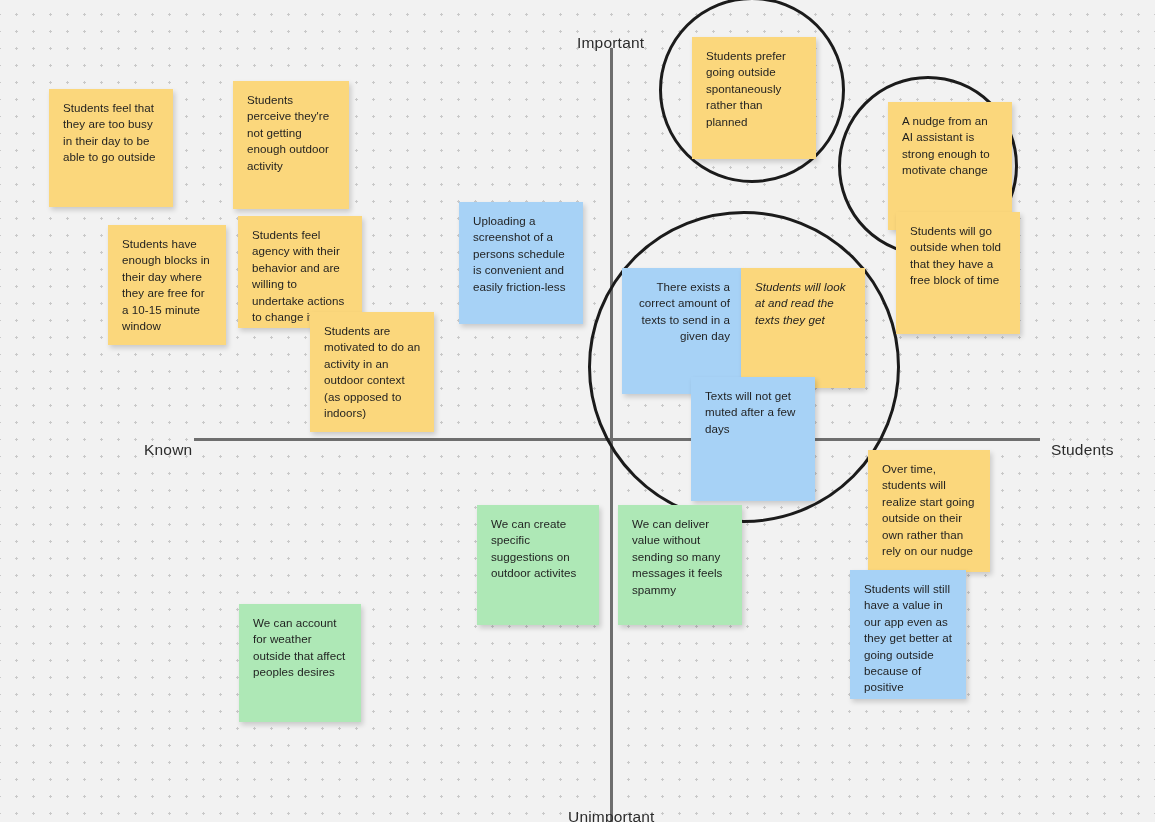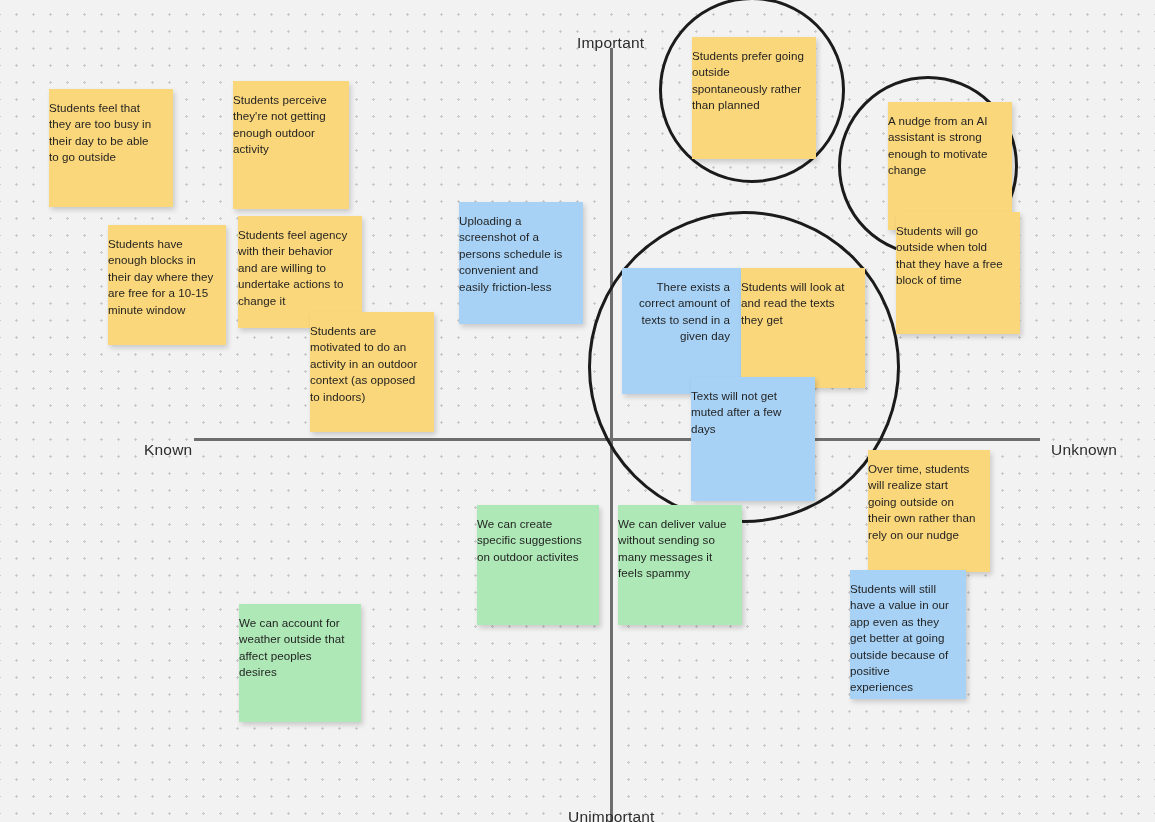--- a/index.html
+++ b/index.html
@@ -56,21 +56,21 @@
     border: 3.2px solid #1b1b1b;
     border-radius: 50%;
     box-sizing: border-box;
     background: transparent;
   }
 
   
   .note {
     position: absolute;
     box-sizing: border-box;
-    padding: 11px 12px 10px 0;
+    padding: 11px 12px 10px 14px;
     font-size: 11.6px;
     line-height: 16.4px;
     color: #1f1f1f;
     box-shadow: 2px 3px 5px rgba(0,0,0,0.17);
     overflow: hidden;
     word-wrap: break-word;
     letter-spacing: 0.05px;
   }
   .note.yellow { background: #fbd77c; }
   .note.blue   { background: #a7d2f6; }
@@ -80,40 +80,40 @@
 <body>
 
 <div id="board">
 
   <div class="axis-v"></div>
   <div class="axis-h"></div>
 
   <div class="axis-label important">Important</div>
   <div class="axis-label unimportant">Unimportant</div>
   <div class="axis-label known">Known</div>
-  <div class="axis-label unknown">Unknown</div>
+  <div class="axis-label unknown">Students</div>
 
   <div id="circles-layer">
       <div class="circle" style="left: 659px; top: -3px; width: 186px; height: 186px;"></div>
       <div class="circle" style="left: 838px; top: 76px; width: 180px; height: 180px;"></div>
       <div class="circle" style="left: 588px; top: 211px; width: 312px; height: 312px;"></div>
     </div>
 
   <div id="notes-layer">
       <div class="note yellow" style="left: 49px; top: 89px; width: 124px; height: 118px;">Students feel that they are too busy in their day to be able to go outside</div>
       <div class="note yellow" style="left: 233px; top: 81px; width: 116px; height: 128px;">Students perceive they're not getting enough outdoor activity</div>
       <div class="note yellow" style="left: 108px; top: 225px; width: 118px; height: 120px;">Students have enough blocks in their day where they are free for a 10-15 minute window</div>
       <div class="note yellow" style="left: 238px; top: 216px; width: 124px; height: 112px;">Students feel agency with their behavior and are willing to undertake actions to change it</div>
       <div class="note yellow" style="left: 310px; top: 312px; width: 124px; height: 120px;">Students are motivated to do an activity in an outdoor context (as opposed to indoors)</div>
       <div class="note blue" style="left: 459px; top: 202px; width: 124px; height: 122px;">Uploading a screenshot of a persons schedule is convenient and easily friction-less</div>
       <div class="note yellow" style="left: 692px; top: 37px; width: 124px; height: 122px;">Students prefer going outside spontaneously rather than planned</div>
       <div class="note yellow" style="left: 869px; top: 102px; width: 124px; height: 128px; margin-left: 19px;">A nudge from an AI assistant is strong enough to motivate change</div>
       <div class="note yellow" style="left: 896px; top: 212px; width: 124px; height: 122px;">Students will go outside when told that they have a free block of time</div>
       <div class="note blue" style="left: 622px; top: 268px; width: 120px; height: 126px; text-align: right;">There exists a correct amount of texts to send in a given day</div>
-      <div class="note yellow" style="left: 741px; top: 268px; width: 124px; height: 120px;">Students will look at and read the texts they get</div>
+      <div class="note yellow" style="left: 741px; top: 268px; width: 124px; height: 120px; font-style: italic;">Students will look at and read the texts they get</div>
       <div class="note blue" style="left: 691px; top: 377px; width: 124px; height: 124px;">Texts will not get muted after a few days</div>
       <div class="note yellow" style="left: 868px; top: 450px; width: 122px; height: 122px;">Over time, students will realize start going outside on their own rather than rely on our nudge</div>
       <div class="note blue" style="left: 850px; top: 570px; width: 116px; height: 129px;">Students will still have a value in our app even as they get better at going outside because of positive experiences</div>
       <div class="note green" style="left: 477px; top: 505px; width: 122px; height: 120px;">We can create specific suggestions on outdoor activites</div>
       <div class="note green" style="left: 618px; top: 505px; width: 124px; height: 120px;">We can deliver value without sending so many messages it feels spammy</div>
       <div class="note green" style="left: 239px; top: 604px; width: 122px; height: 118px;">We can account for weather outside that affect peoples desires</div>
     </div>
 
 </div>
 

